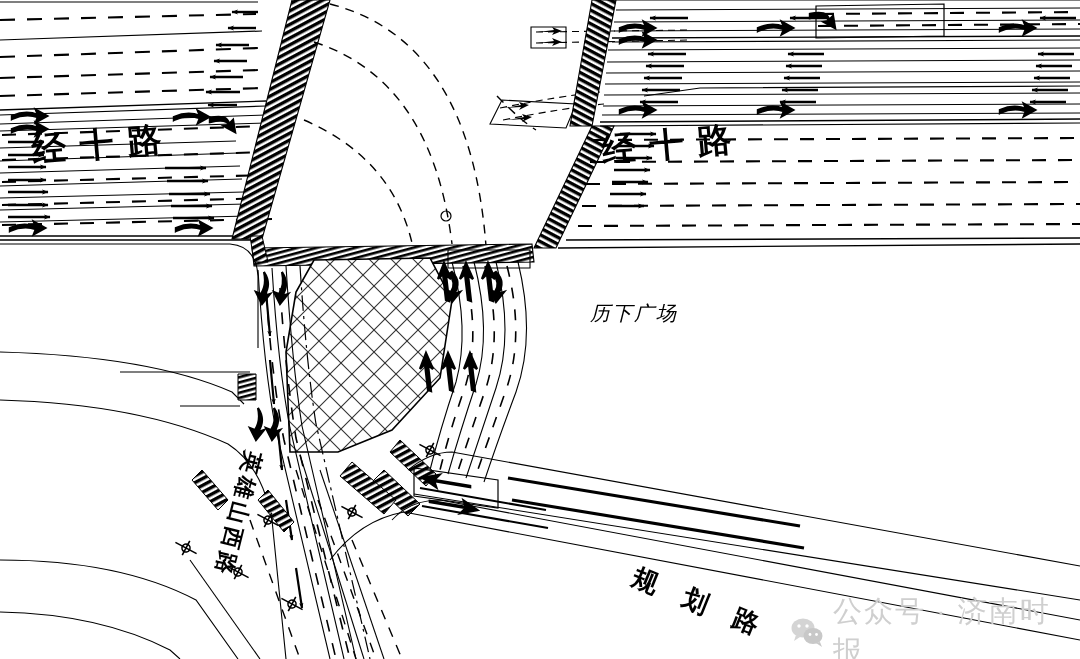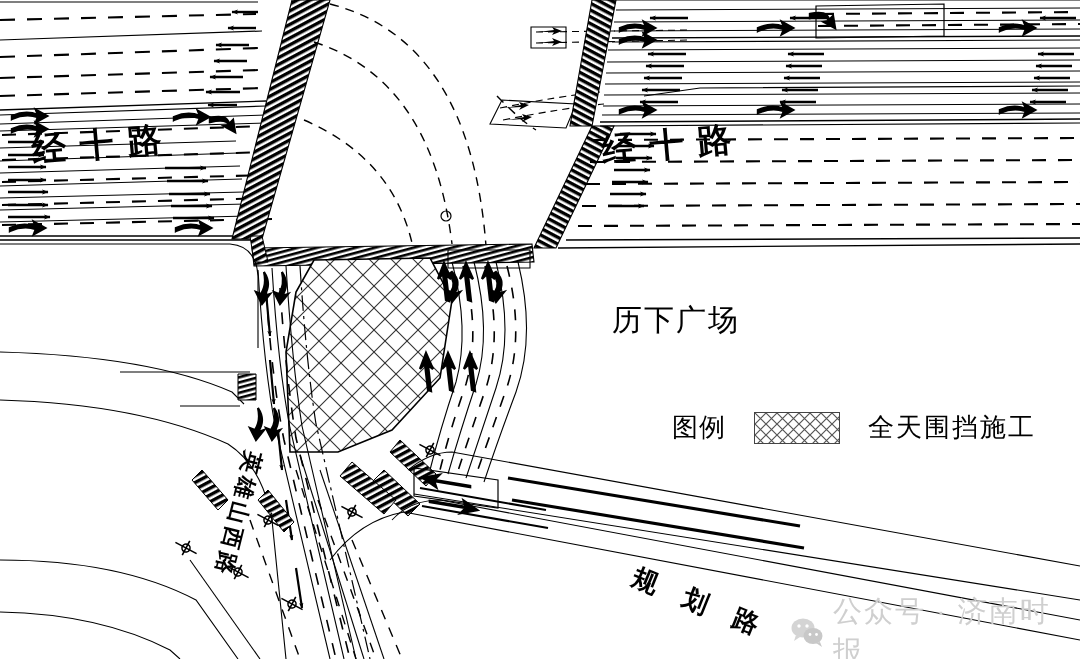--- a/index.html
+++ b/index.html
@@ -1,20 +1,20 @@
 <!DOCTYPE html>
 <html><head>
 <meta charset="utf-8">
 <style>
   html,body{margin:0;padding:0;background:#fff;}
   body{font-family:"Liberation Serif",serif;}
   #root{position:relative;width:1080px;height:659px;background:#ffffff;overflow:hidden;}
   svg.layer{position:absolute;left:0;top:0;width:1080px;height:659px;}
   .lbl{position:absolute;color:#000;white-space:nowrap;font-family:"Liberation Serif",serif;}
-  #plaza-label{left:612px;top:300px;font-size:30px;letter-spacing:2px;}
+  #plaza-label{left:590px;top:300px;font-size:20px;letter-spacing:2px;font-style:italic;}
   #legend{position:absolute;left:672px;top:410px;display:flex;align-items:center;}
   #legend-title{font-size:26px;letter-spacing:1px;}
   #legend-swatch{width:84px;height:30px;margin:0 28px;border:1px solid #444;}
   #legend-text{font-size:26px;letter-spacing:2px;}
   #road-label-n1{left:30px;top:128px;font-size:34px;font-weight:bold;letter-spacing:14px;
      transform:rotate(-5deg);transform-origin:left top;}
   #road-label-n2{left:600px;top:128px;font-size:34px;font-weight:bold;letter-spacing:14px;
      transform:rotate(-5deg);transform-origin:left top;}
   #road-label-w{left:268px;top:455px;font-size:22px;font-weight:bold;letter-spacing:4px;
      transform:rotate(104deg);transform-origin:left top;}
@@ -403,35 +403,20 @@
   <div class="lbl" id="road-label-n1">经十路</div>
 
   <div class="lbl" id="road-label-n2">经十路</div>
 
   <div class="lbl" id="road-label-w">英雄山西路</div>
 
   <div class="lbl" id="road-label-s">规划路</div>
 
   <div class="lbl" id="plaza-label">历下广场</div>
 
-  <div id="legend">
-    <span id="legend-title">图例</span>
-    <span id="legend-swatch">
-      <svg width="84" height="30" viewBox="0 0 84 30" xmlns="http://www.w3.org/2000/svg">
-        <defs>
-          <pattern id="lg" width="11" height="11" patternUnits="userSpaceOnUse">
-            <rect width="11" height="11" fill="#fff"></rect>
-            <path d="M0 0 L11 11 M11 0 L0 11" stroke="#555" stroke-width="1.2" fill="none"></path>
-          </pattern>
-        </defs>
-        <rect x="0" y="0" width="84" height="30" fill="url(#lg)"></rect>
-      </svg>
-    </span>
-    <span id="legend-text">全天围挡施工</span>
-  </div>
 
   <div id="watermark">
     <span id="wm-icon">
       <svg width="34" height="34" viewBox="0 0 34 34" xmlns="http://www.w3.org/2000/svg">
         <ellipse cx="13" cy="13" rx="11.5" ry="9.5" fill="#d4d4d4"></ellipse>
         <path d="M6 20 L4 26 L10 22 z" fill="#d4d4d4"></path>
         <circle cx="9" cy="11" r="1.7" fill="#fff"></circle>
         <circle cx="17" cy="11" r="1.7" fill="#fff"></circle>
         <ellipse cx="23" cy="21" rx="9.5" ry="8" fill="#c8c8c8"></ellipse>
         <path d="M30 27 L32 32 L26 28 z" fill="#c8c8c8"></path>

